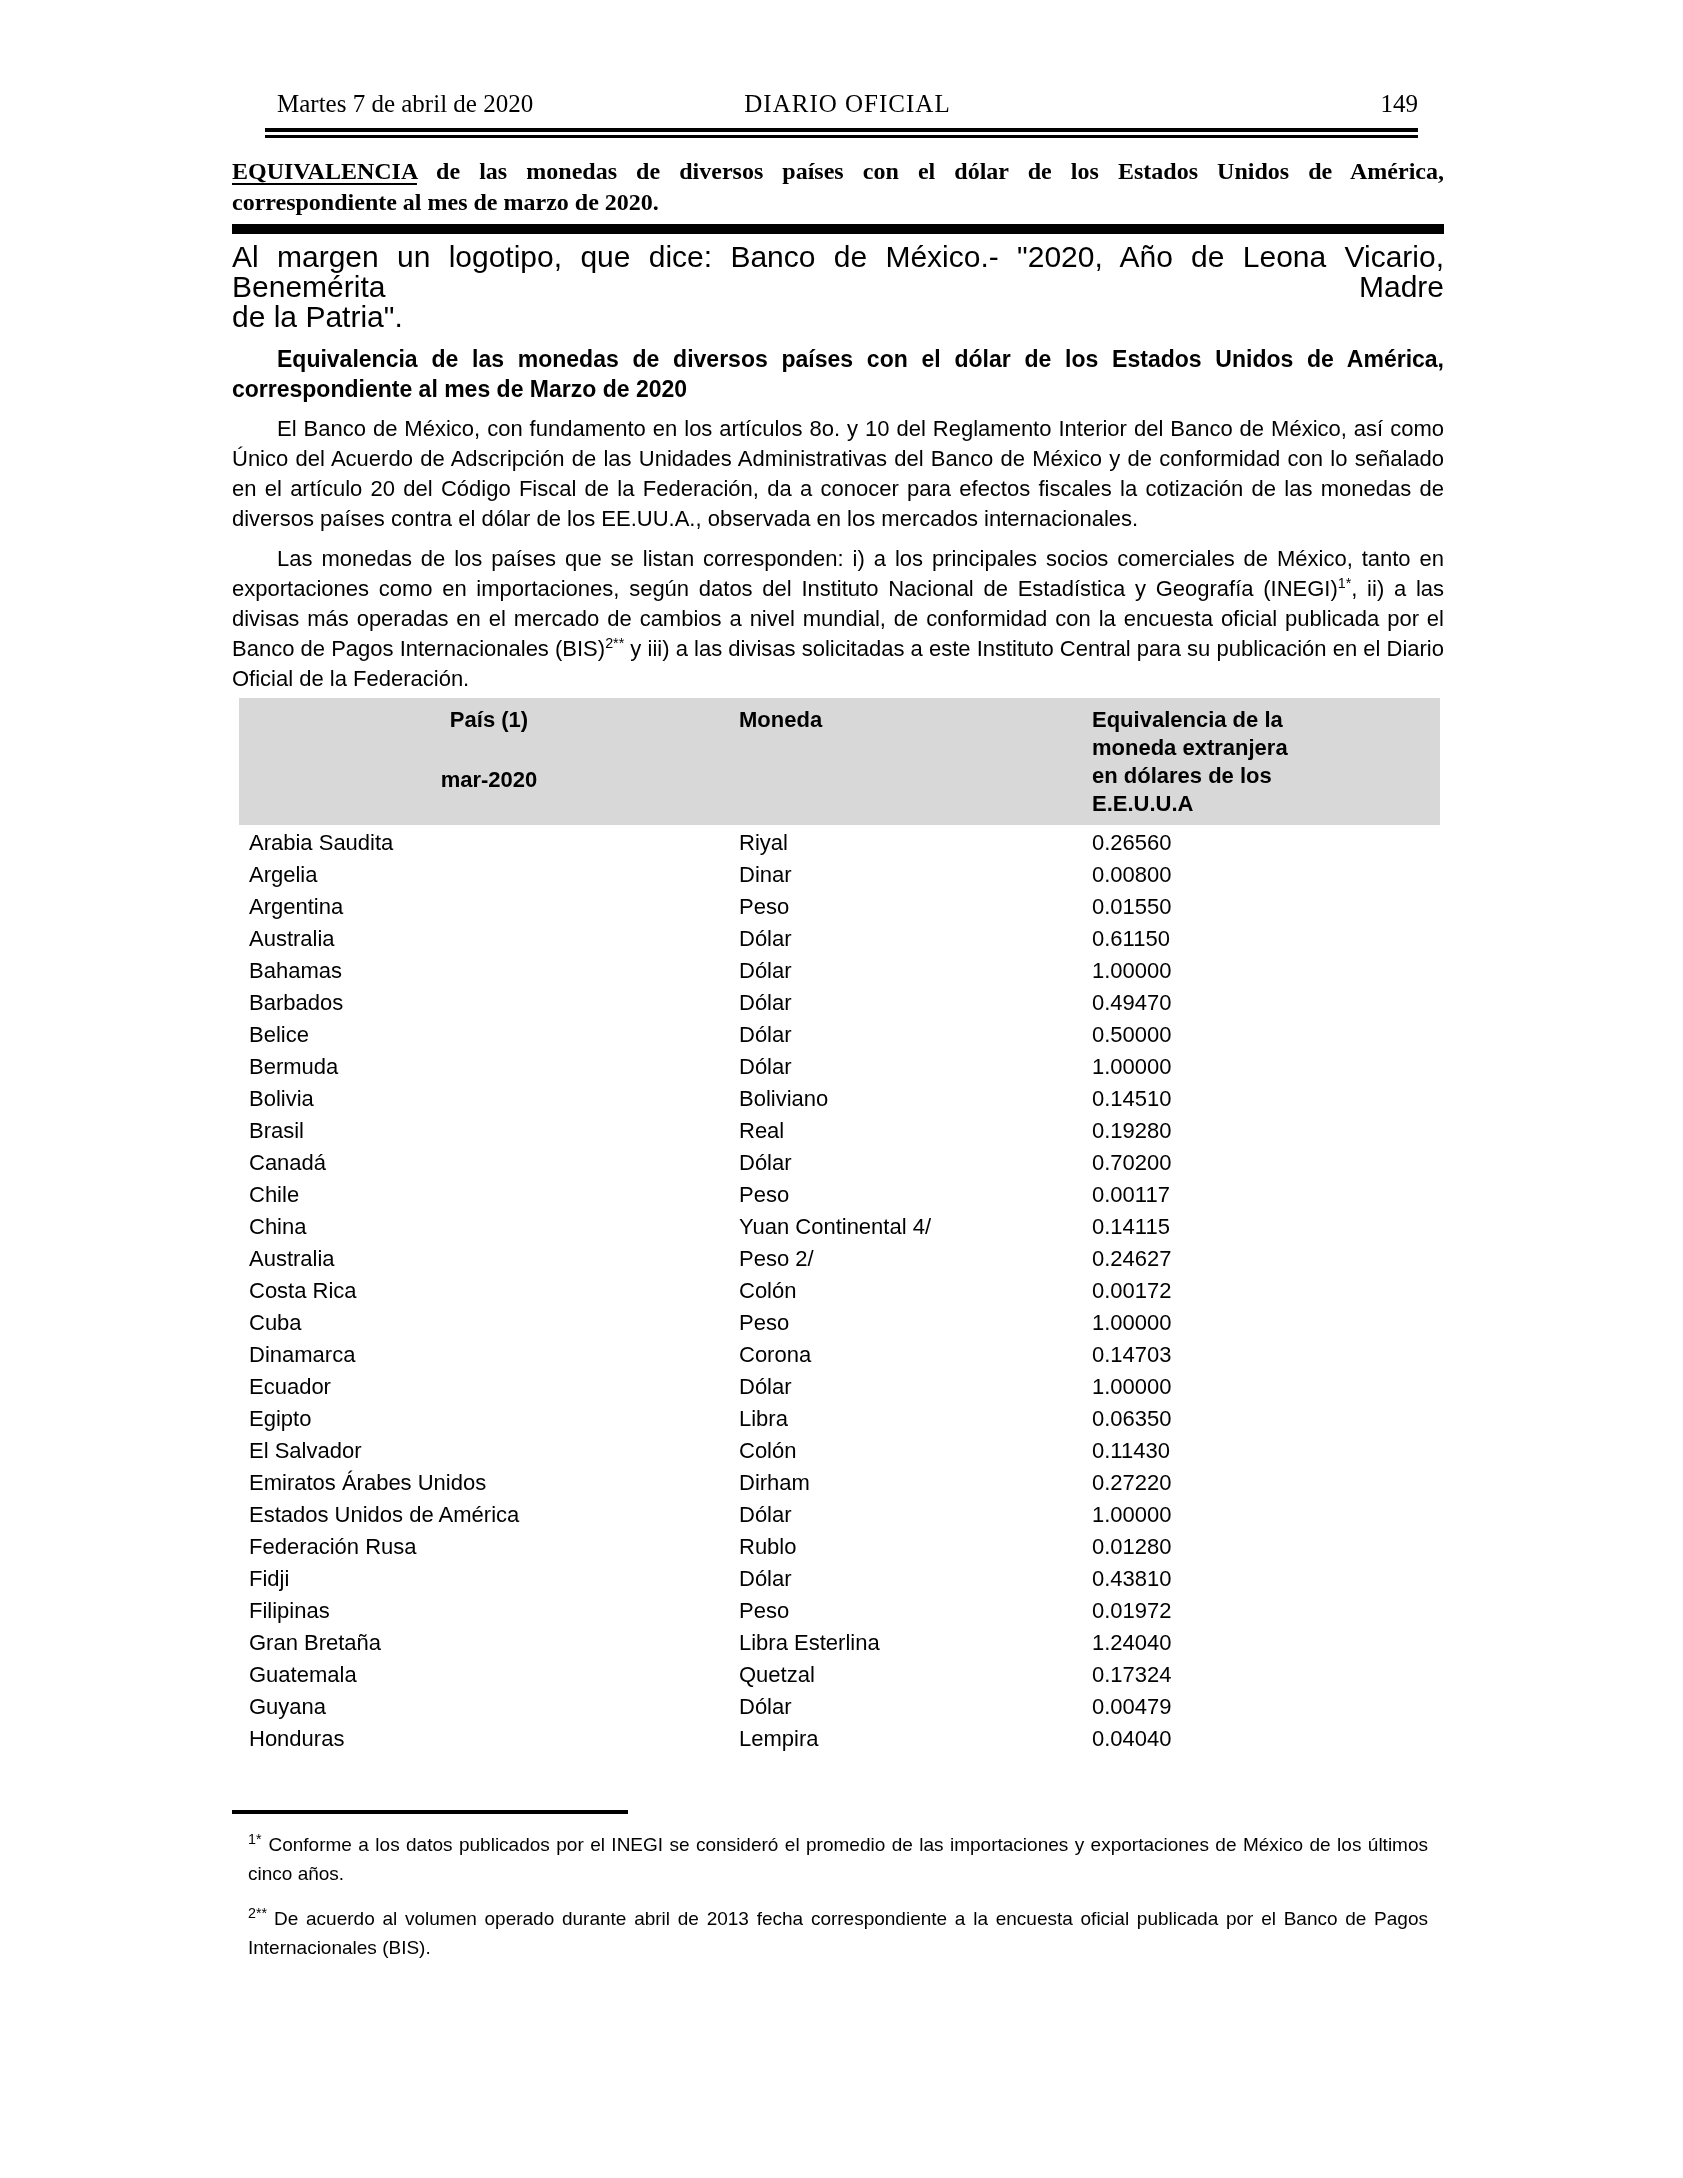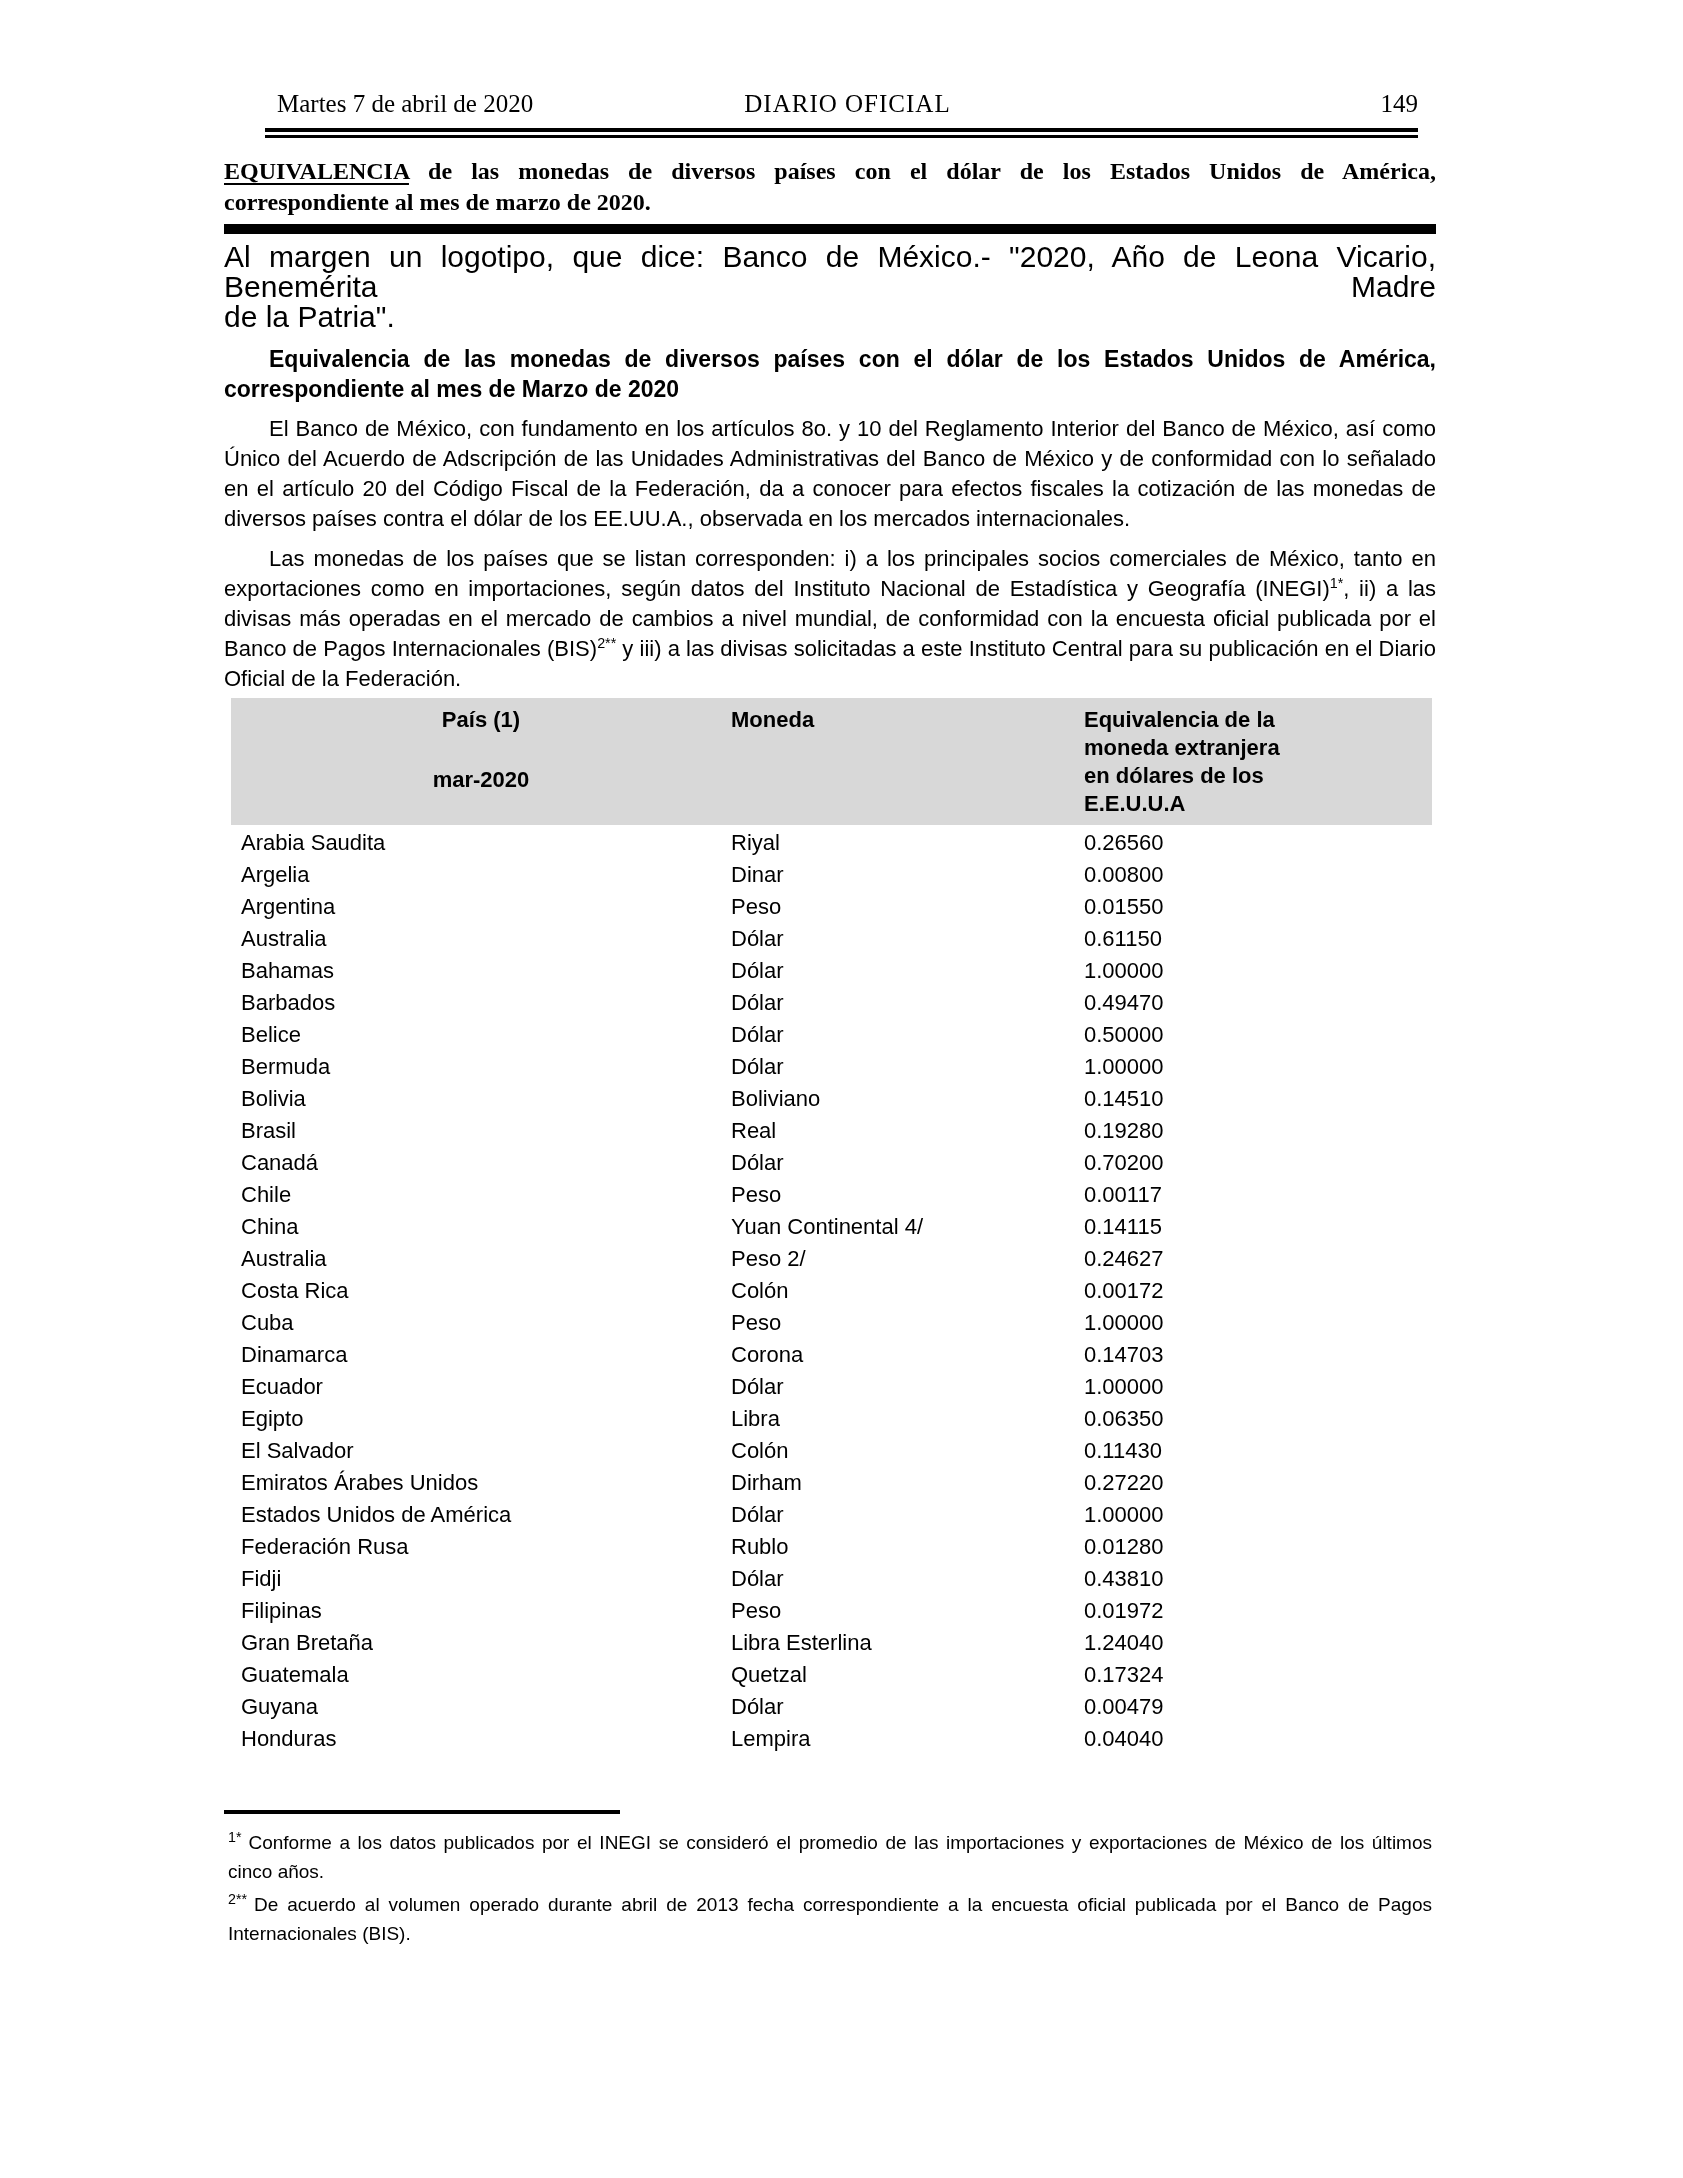--- a/index.html
+++ b/index.html
@@ -9,21 +9,21 @@
   .running-header{position:absolute;top:89px;left:265px;width:1153px;font-family:"Liberation Serif",serif;}
   .rh-row{display:flex;align-items:baseline;font-size:25px;line-height:30px;}
   .rh-date{padding-left:12px;flex:1;text-align:left;}
   .rh-title{flex:1;text-align:center;letter-spacing:1px;}
   .rh-page{flex:1;text-align:right;}
   .double-rule{margin-top:9px;}
   .dr-top{height:4px;background:#000;}
   .dr-bottom{height:3px;background:#000;margin-top:3px;}
 
   
-  .content{position:absolute;top:156px;left:224px;width:1212px;}
+  .content{position:absolute;top:156px;left:232px;width:1212px;}
 
   .summary-title{margin:0;font-family:"Liberation Serif",serif;font-weight:bold;font-size:24px;line-height:31px;}
   .st-line1{text-align:justify;text-align-last:justify;}
   .st-lead{text-decoration:underline;text-decoration-thickness:2px;text-underline-offset:4px;}
   .st-line2{text-align:left;}
   .title-bar{margin-top:6px;height:10px;background:#000;}
 
   .margin-note{margin:8px 0 0 0;font-family:"Liberation Sans",sans-serif;font-size:30px;line-height:30px;}
   .mn-line1{display:block;text-align:justify;text-align-last:justify;}
   .mn-line2{display:block;text-align:left;}
@@ -44,21 +44,21 @@
   .th-equiv{width:223px;text-align:left;}
   .tbody{margin-top:2px;}
   .trow{display:grid;grid-template-columns:500px 353px 347px;line-height:32px;}
   .c-country{padding-left:10px;text-align:left;}
   .c-currency{text-align:left;}
   .c-value{padding-right:11px;text-align:left;}
 
   
   .fn-rule{margin-top:55px;width:396px;height:4px;background:#000;}
   .footnotes{margin-top:14px;font-family:"Liberation Sans",sans-serif;font-size:19px;line-height:29px;}
-  .footnote{margin:4px;text-align:justify;}
+  .footnote{margin:16px;text-align:justify;}
   .footnote sup{font-size:0.75em;vertical-align:super;line-height:0;margin-right:7px;}
 </style>
 </head>
 <body>
 
 <div class="page">
 
   <header class="running-header">
     <div class="rh-row">
       <span class="rh-date">Martes 7 de abril de 2020</span>

